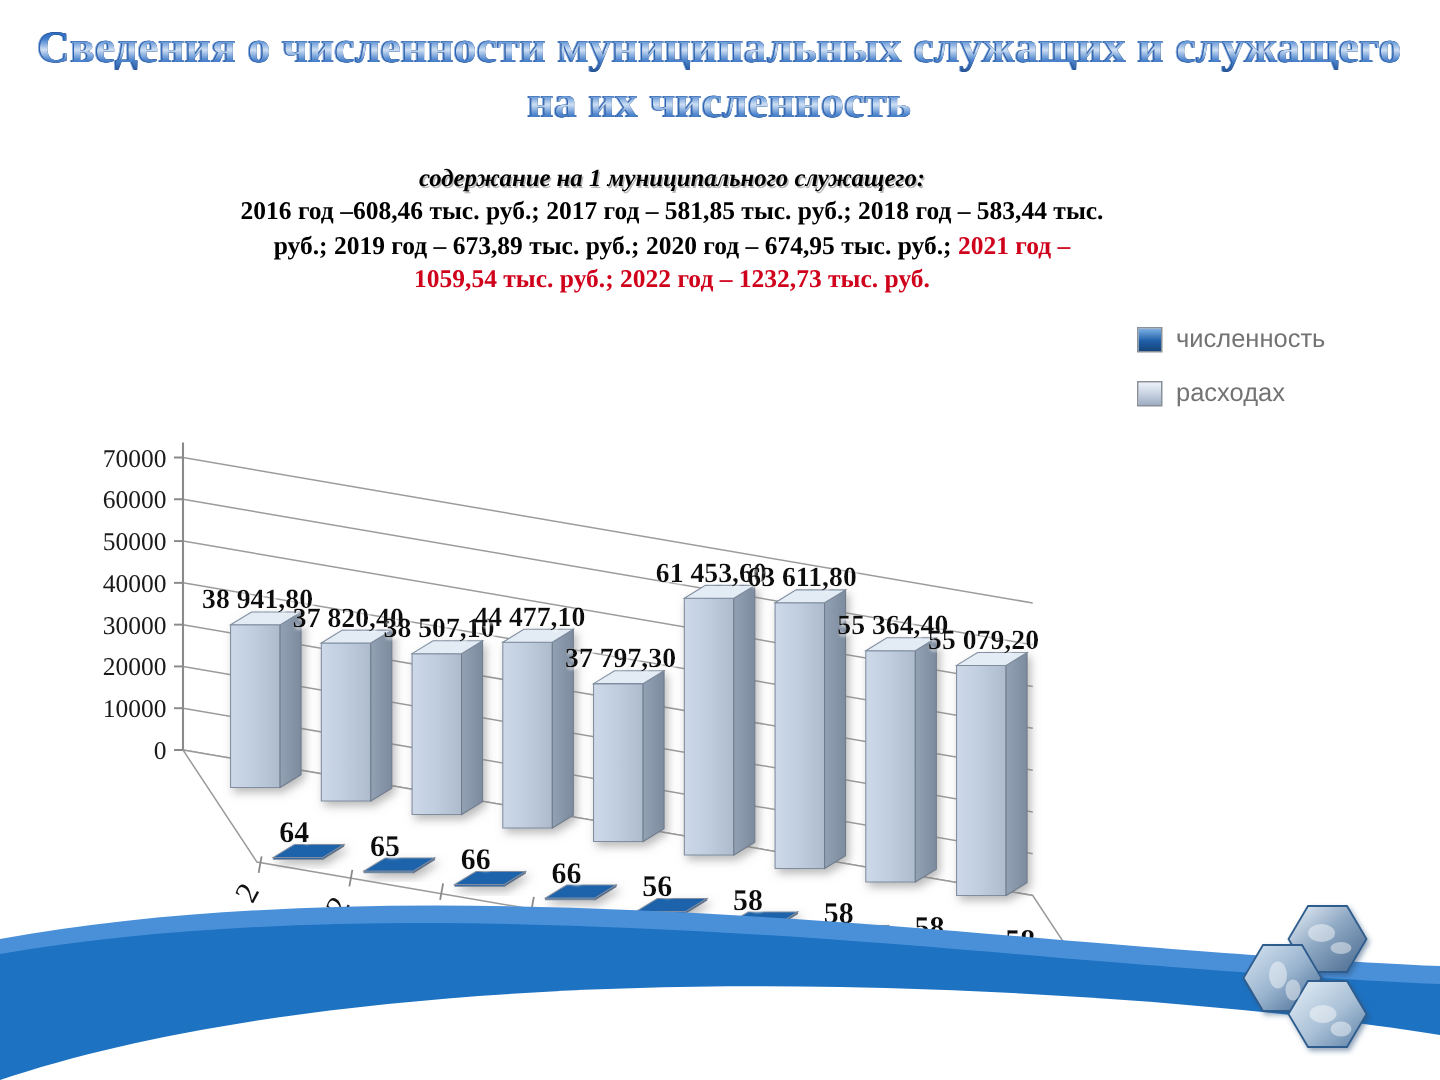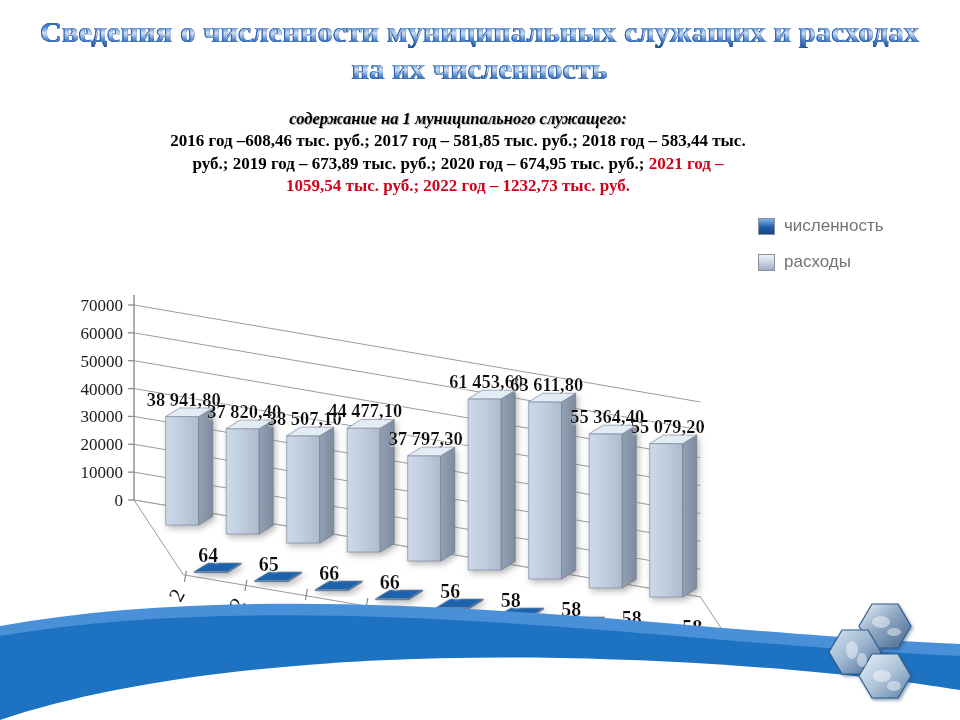--- a/index.html
+++ b/index.html
@@ -24,21 +24,21 @@
     letter-spacing:.3px;
     background:linear-gradient(180deg,#1b4fa0 0%,#3e7ccd 32%,#cfe0f4 52%,#4f86cf 70%,#16417f 100%);
     -webkit-background-clip:text;background-clip:text;
     color:transparent;-webkit-text-fill-color:transparent;
     text-shadow:0 0 0 rgba(0,0,0,0);
     filter:drop-shadow(0.6px 0.6px 0 #10305f) drop-shadow(-0.4px 0 0 #2a63b4);
   }
 
   
   .subtitle{
-    position:absolute;top:108px;left:18px;width:880px;text-align:center;
+    position:absolute;top:108px;left:8px;width:880px;text-align:center;
     font-family:"Liberation Serif", serif;
     font-weight:bold;font-size:17px;line-height:1.33;color:#000;
   }
   .subtitle .head{
     display:block;font-style:italic;font-size:16.5px;
     text-shadow:1px 1px 0 #b9b9b9;
   }
   .subtitle .body-line{display:block;}
   .subtitle .red{color:#d0021b;text-align:center;}
 
@@ -51,54 +51,54 @@
   .legend-row{display:flex;align-items:center;margin-bottom:16px;}
   .legend-swatch{
     width:15px;height:15px;margin-right:9px;display:inline-block;
     border:1px solid #8a9099;
   }
   .legend-swatch.count{background:linear-gradient(180deg,#7fb2e5 0%,#1f5fa8 55%,#16457c 100%);}
   .legend-swatch.exp{background:linear-gradient(180deg,#eef3fa 0%,#c3cfe0 55%,#9eadc2 100%);}
   .legend-label{white-space:nowrap;}
 
   
-  .chart{position:absolute;left:16px;top:215px;width:760px;height:420px;}
+  .chart{position:absolute;left:4px;top:215px;width:760px;height:420px;}
   .chart svg{display:block;}
 
   
   .wave{position:absolute;left:0;bottom:0;width:960px;height:150px;}
 
   
   .logo{position:absolute;left:824px;top:592px;width:132px;height:124px;}
 </style>
 </head>
 <body>
 
 <div class="slide">
 
   <div class="title-block">
-    <span class="tline">Сведения о численности муниципальных служащих и расходах</span>
+    <span class="tline">Сведения о численности муниципальных служащих и служащего</span>
     <span class="tline">на их численность</span>
   </div>
 
   <div class="subtitle">
     <span class="head">содержание на 1 муниципального служащего:</span>
     <span class="body-line">2016 год –608,46 тыс.  руб.; 2017 год – 581,85 тыс.  руб.; 2018 год – 583,44 тыс.</span>
     <span class="body-line"><span>руб.; 2019 год – 673,89 тыс.  руб.; 2020 год – 674,95 тыс.  руб.; </span><span class="red">2021 год –</span></span>
     <span class="body-line red">1059,54 тыс.  руб.; 2022 год – 1232,73 тыс.  руб.</span>
   </div>
 
   <div class="legend">
     <div class="legend-row">
       <span class="legend-swatch count"></span>
       <span class="legend-label">численность</span>
     </div>
     <div class="legend-row">
       <span class="legend-swatch exp"></span>
-      <span class="legend-label">расходы</span>
+      <span class="legend-label">расходах</span>
     </div>
   </div>
 
   <div class="chart">
     <svg id="chart-svg" width="760" height="420" viewBox="0 0 760 420">
       <defs>
         <linearGradient id="expFront" x1="0" y1="0" x2="1" y2="0">
           <stop offset="0%" stop-color="#cdd9e8"></stop>
           <stop offset="45%" stop-color="#c1cee0"></stop>
           <stop offset="100%" stop-color="#aebbcd"></stop>

